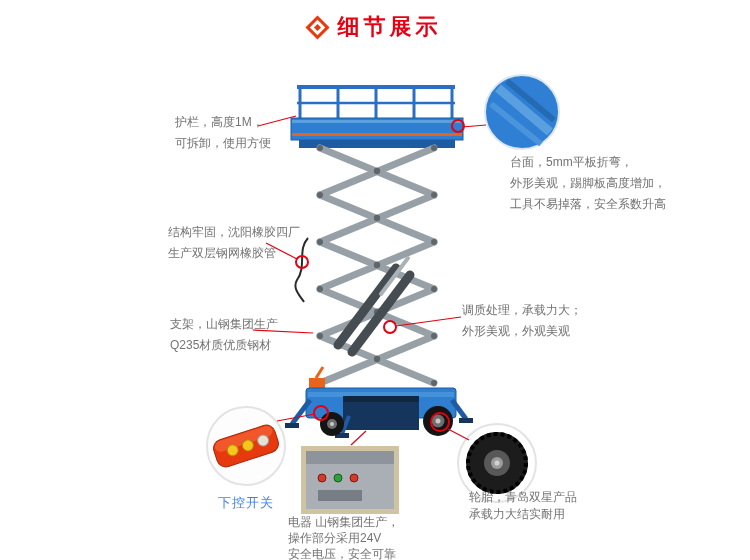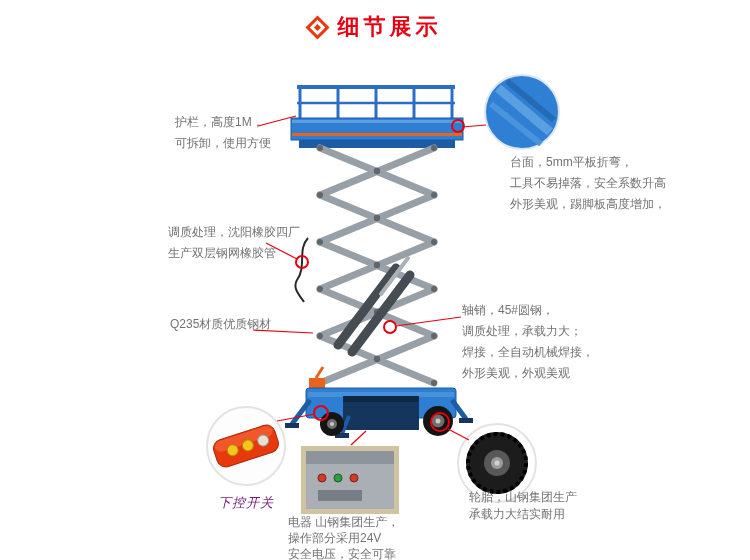--- a/index.html
+++ b/index.html
@@ -23,21 +23,21 @@
     color:#e60012;font-size:22px;font-weight:bold;letter-spacing:4px;
   }
   
   .callout{
     position:absolute;color:#737373;font-size:12px;line-height:21px;
     white-space:nowrap;
   }
   .callout.small{line-height:16px;}
   .callout.tires{line-height:17px;}
   .remote-label{
-    position:absolute;color:#701a75;font-size:13px;letter-spacing:1px;white-space:nowrap;font-style:italic;
+    position:absolute;color:#3b82f6;font-size:13px;letter-spacing:1px;white-space:nowrap;
   }
   svg{position:absolute;left:0;top:0;}
 </style>
 </head>
 <body>
 
 <div id="stage">
 
   <svg width="750" height="560" viewBox="0 0 750 560">
 
@@ -186,46 +186,45 @@
     <span class="title-text">细节展示</span>
   </div>
 
   <div class="callout" style="left:175px;top:112px;">
     <div>护栏，高度1M，</div>
     <div>可拆卸，使用方便</div>
   </div>
 
   <div class="callout" style="left:462px;top:152px;margin-left:48px;">
     <div>台面，5mm平板折弯，</div>
+    <div>外形美观，踢脚板高度增加，</div>
     <div>工具不易掉落，安全系数升高</div>
-    <div>外形美观，踢脚板高度增加，</div>
   </div>
 
   <div class="callout" style="left:168px;top:222px;">
-    <div>调质处理，沈阳橡胶四厂</div>
+    <div>结构牢固，沈阳橡胶四厂</div>
     <div>生产双层钢网橡胶管</div>
   </div>
 
   <div class="callout" style="left:170px;top:314px;">
+    <div>支架，山钢集团生产</div>
     <div>Q235材质优质钢材</div>
   </div>
 
   <div class="callout" style="left:462px;top:300px;">
-    <div>轴销，45#圆钢，</div>
     <div>调质处理，承载力大；</div>
-    <div>焊接，全自动机械焊接，</div>
     <div>外形美观，外观美观</div>
   </div>
 
   <div class="remote-label" style="left:218px;top:494px;">下控开关</div>
 
   <div class="callout small" style="left:288px;top:514px;">
     <div>电器 山钢集团生产，</div>
     <div>操作部分采用24V</div>
     <div>安全电压，安全可靠</div>
   </div>
 
   <div class="callout tires" style="left:469px;top:489px;">
-    <div>轮胎，山钢集团生产</div>
+    <div>轮胎，青岛双星产品</div>
     <div>承载力大结实耐用</div>
   </div>
 
 </div>
 
 </body></html>

